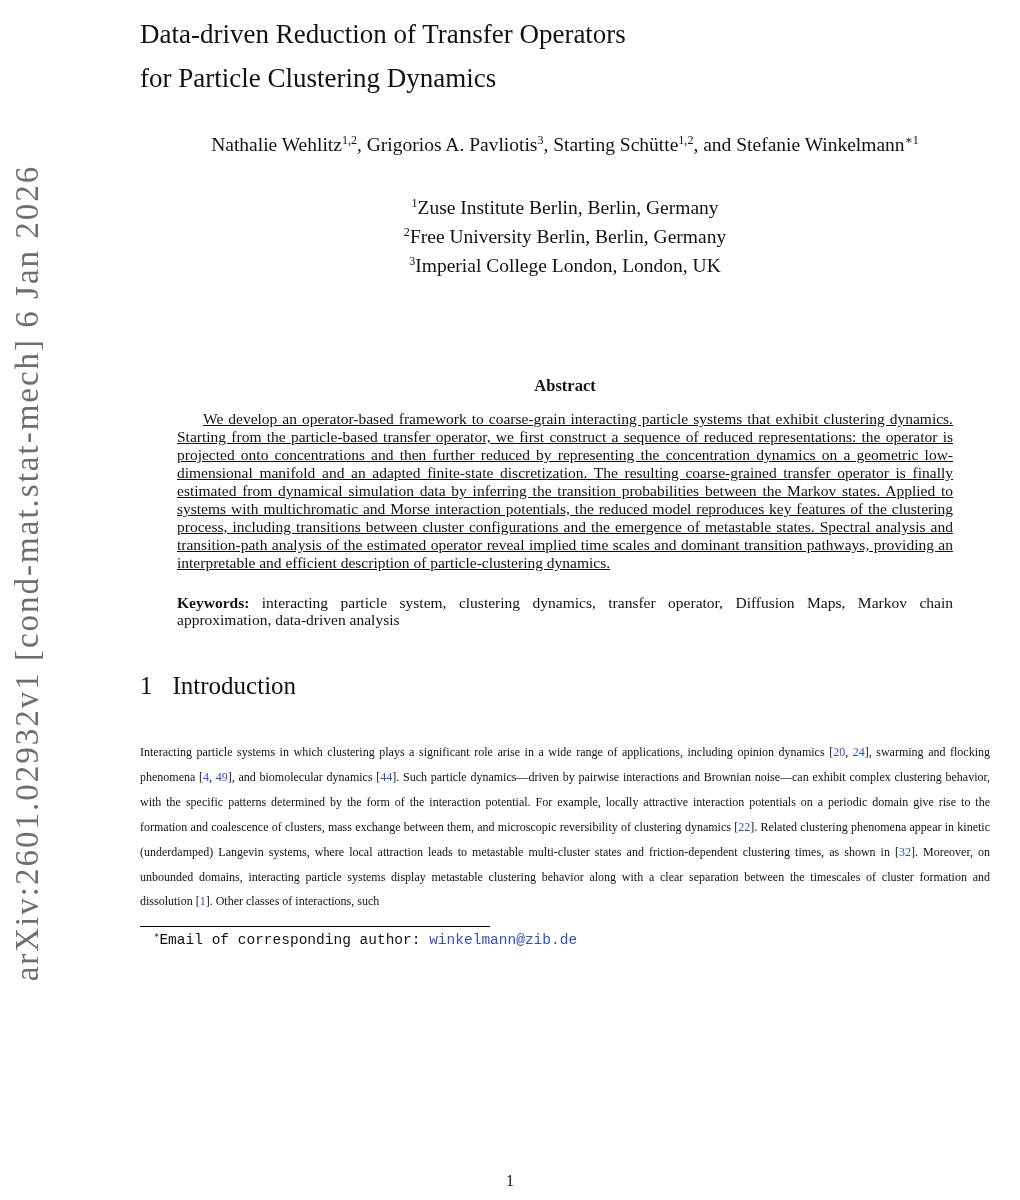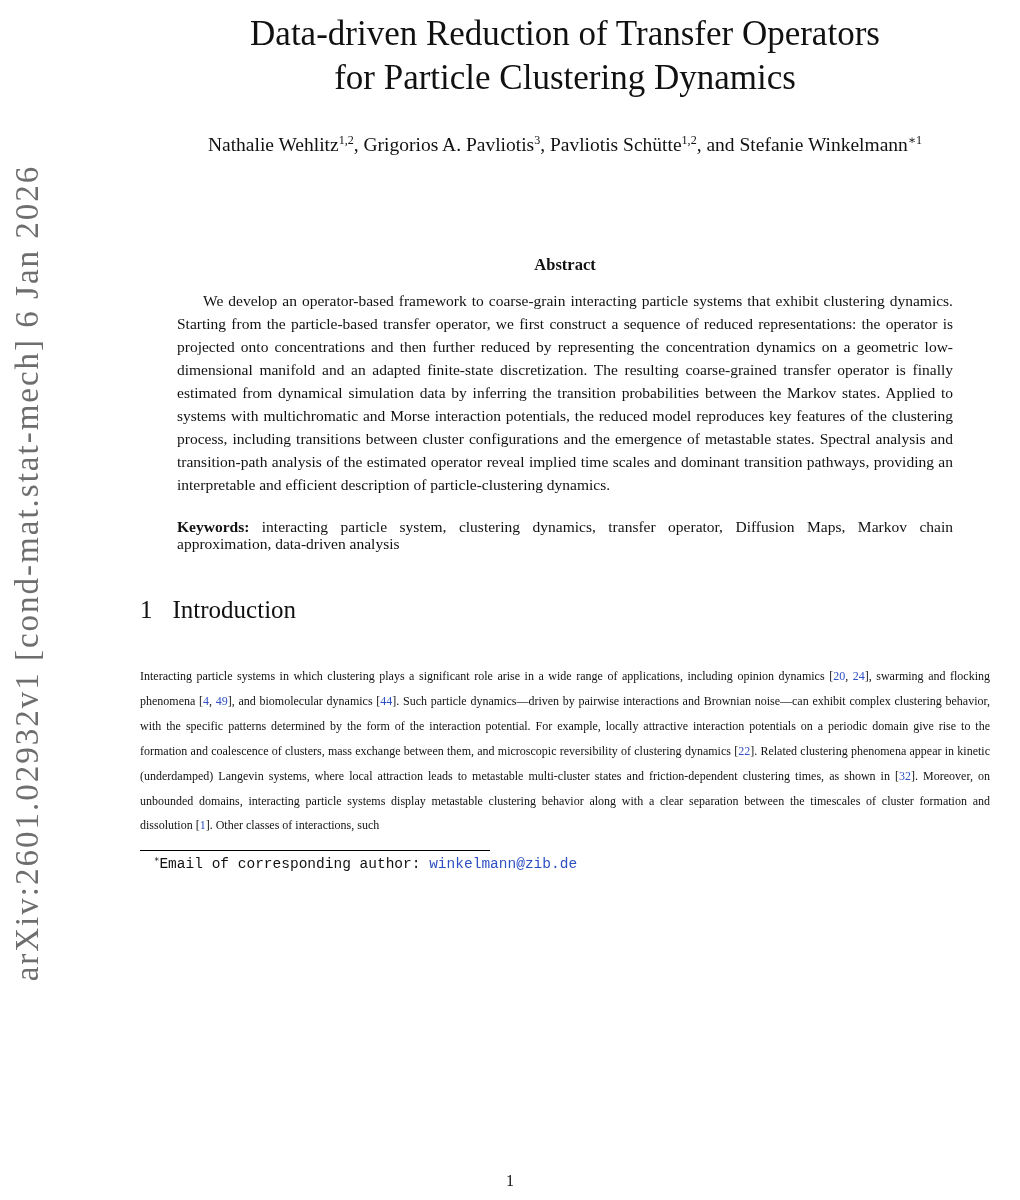--- a/index.html
+++ b/index.html
@@ -29,23 +29,22 @@
     white-space:nowrap;
   }
   .content{
     position:absolute;
     left:140px;top:0;
     width:850px;
     padding-top:12px;
   }
   .title{
     margin:0;
-    font-size:35px;
+    font-size:27px;
     font-weight:normal;
-    text-align:center;
     line-height:44px;
   }
   .authors{
     margin:30px auto 0;
     width:820px;
     font-size:19.5px;
     text-align:center;
     line-height:29px;
   }
   .affiliations{
@@ -62,23 +61,24 @@
   }
   .abstract-heading{
     margin:8px;
     font-size:16.5px;
     font-weight:bold;
     text-align:center;
   }
   .abstract-text{
     margin:14px 0 0;
     font-size:15.5px;
-    line-height:23px;
+    line-height:18px;
     text-align:justify;
     text-indent:26px;
+    text-decoration:underline;
   }
   .keywords{
     margin:22px 0 0;
     font-size:15.5px;
     line-height:17px;
     text-align:justify;
   }
   .section-heading{
     margin:44px 0 0;
     font-size:25px;
@@ -122,22 +122,27 @@
 
   <div class="arxiv-watermark">arXiv:2601.02932v1 [cond-mat.stat-mech] 6 Jan 2026</div>
 
   <div class="content">
 
     <h1 class="title">
       <span>Data-driven Reduction of Transfer Operators</span><br>
       <span>for Particle Clustering Dynamics</span>
     </h1>
 
-    <p class="authors"><span>Nathalie Wehlitz</span><sup>1,2</sup><span>, Grigorios A. Pavliotis</span><sup>3</sup><span>, Pavliotis Schütte</span><sup>1,2</sup><span>, and Stefanie Winkelmann</span><sup>∗1</sup></p>
+    <p class="authors"><span>Nathalie Wehlitz</span><sup>1,2</sup><span>, Grigorios A. Pavliotis</span><sup>3</sup><span>, Starting Schütte</span><sup>1,2</sup><span>, and Stefanie Winkelmann</span><sup>∗1</sup></p>
 
+    <div class="affiliations">
+      <p><sup>1</sup><span>Zuse Institute Berlin, Berlin, Germany</span></p>
+      <p><sup>2</sup><span>Free University Berlin, Berlin, Germany</span></p>
+      <p><sup>3</sup><span>Imperial College London, London, UK</span></p>
+    </div>
 
     <div class="abstract">
       <h2 class="abstract-heading">Abstract</h2>
       <p class="abstract-text">We develop an operator-based framework to coarse-grain interacting particle systems that exhibit clustering dynamics. Starting from the particle-based transfer operator, we first construct a sequence of reduced representations: the operator is projected onto concentrations and then further reduced by representing the concentration dynamics on a geometric low-dimensional manifold and an adapted finite-state discretization. The resulting coarse-grained transfer operator is finally estimated from dynamical simulation data by inferring the transition probabilities between the Markov states. Applied to systems with multichromatic and Morse interaction potentials, the reduced model reproduces key features of the clustering process, including transitions between cluster configurations and the emergence of metastable states. Spectral analysis and transition-path analysis of the estimated operator reveal implied time scales and dominant transition pathways, providing an interpretable and efficient description of particle-clustering dynamics.</p>
       <p class="keywords"><b>Keywords:</b><span> interacting particle system, clustering dynamics, transfer operator, Diffusion Maps, Markov chain approximation, data-driven analysis</span></p>
     </div>
 
     <h2 class="section-heading">
       <span class="section-number">1</span><span>Introduction</span>
     </h2>

